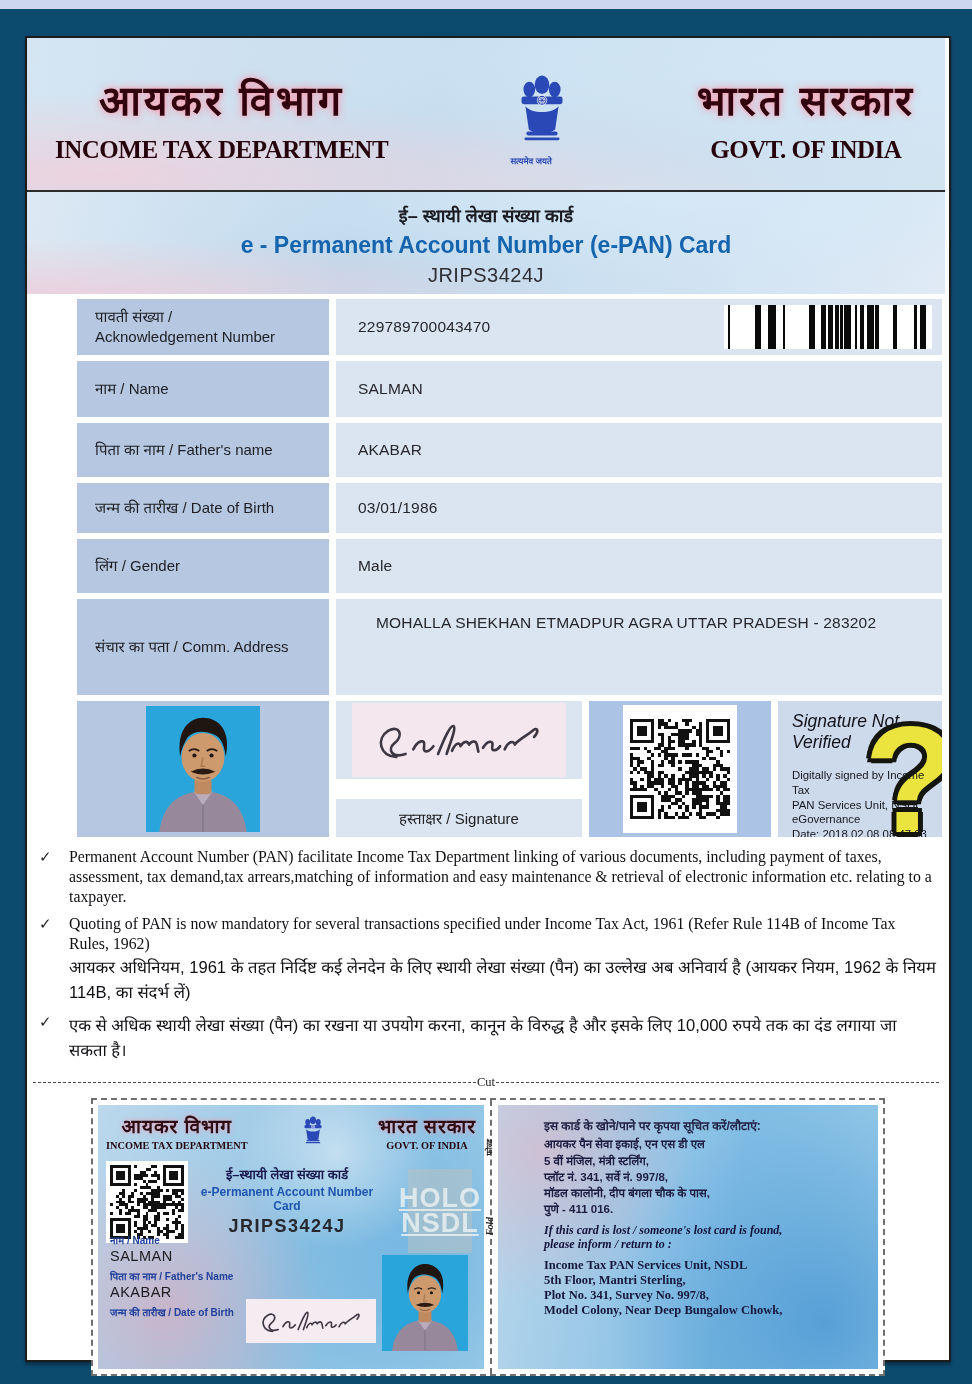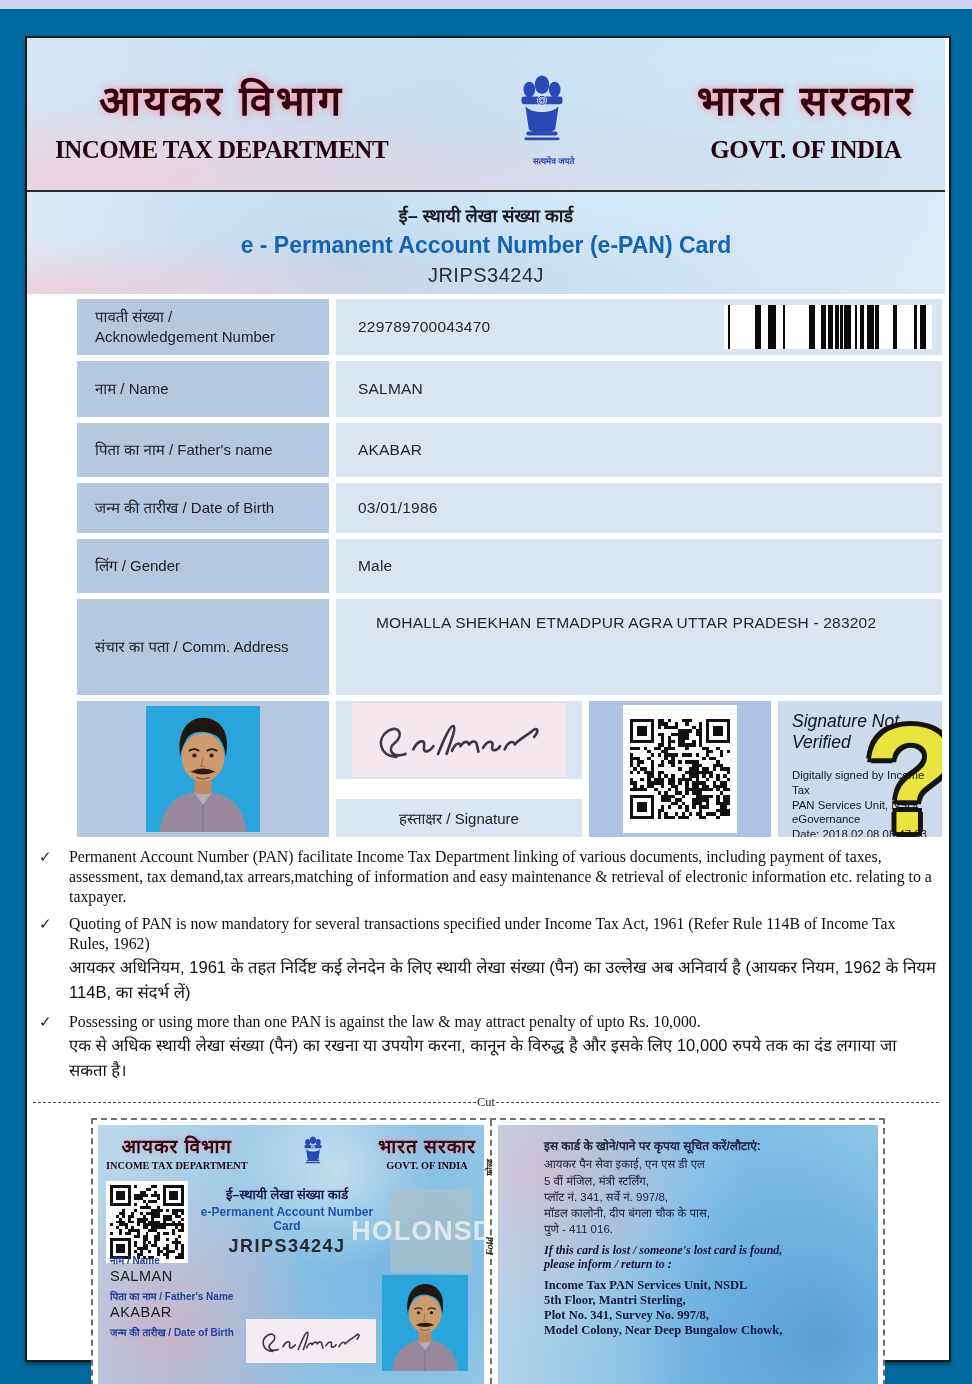--- a/index.html
+++ b/index.html
@@ -1,35 +1,35 @@
 <!DOCTYPE html>
 <html><head>
 <meta charset="utf-8">
 <style>
   html,body{margin:0;padding:0;}
   body{width:972px;height:1384px;background:#f6f6fb;font-family:"Liberation Sans",sans-serif;}
-  .page{position:relative;width:972px;height:1384px;overflow:hidden;background:#0369a1;}
+  .page{position:relative;width:972px;height:1384px;overflow:hidden;background:#0c4a6e;}
   .top-strip{position:absolute;top:0;left:0;right:0;height:9px;background:#ccd7ef;}
   .frame{position:absolute;left:25px;top:36px;width:922px;height:1322px;background:#fff;
          border:2px solid #1c1c1c;box-shadow:0 3px 3px rgba(0,0,0,.35);box-sizing:content-box;}
 
   
   .doc-header{position:absolute;top:0;left:0;width:918px;height:152px;box-sizing:border-box;
     display:flex;align-items:center;justify-content:space-between;padding:6px 30px 0 28px;
     background:
       radial-gradient(ellipse at 8% 90%, rgba(243,205,215,.75), rgba(243,205,215,0) 42%),
       radial-gradient(ellipse at 88% 15%, rgba(210,231,246,.9), rgba(210,231,246,0) 55%),
       radial-gradient(ellipse at 55% 110%, rgba(236,218,228,.5), rgba(236,218,228,0) 40%),
       linear-gradient(100deg,#d5e5f2,#c6dcee 45%,#d3e4f1);}
   .hblock{text-align:center;}
   .h-hi{font-size:41px;font-weight:bold;color:#30030f;letter-spacing:3px;
         text-shadow:0 0 9px rgba(255,145,165,.95),0 0 3px rgba(255,180,190,.8);}
   .h-en{font-family:"Liberation Serif",serif;font-weight:bold;font-size:25px;color:#26020c;
         margin-top:9px;letter-spacing:-.5px;}
-  .emblem-wrap{text-align:right;padding-top:4px;}
+  .emblem-wrap{text-align:left;padding-top:4px;}
   .emblem-wrap .emb svg{width:64px;height:82px;}
   .emblem-motto{font-size:8.5px;color:#2b49b6;margin-top:-3px;font-weight:bold;}
 
   
   .banner{position:absolute;top:152px;left:0;width:918px;height:104px;box-sizing:border-box;
     border-top:2px solid #2c2c2c;text-align:center;padding-top:11px;
     background:
       radial-gradient(ellipse at 4% 100%, rgba(238,205,216,.8), rgba(238,205,216,0) 40%),
       radial-gradient(ellipse at 70% 0%, rgba(214,233,247,.9), rgba(214,233,247,0) 60%),
       linear-gradient(100deg,#dde9f4,#bed8ec 35%,#cfe2f2 70%,#dfeaf5);}
@@ -116,36 +116,36 @@
   .mh-en{font-size:10.3px;font-weight:bold;font-family:"Liberation Serif",serif;color:#24040e;margin-top:1px;}
   .mini-emblem{width:30px;text-align:center;padding-top:2px;}
   .mini-emblem .emb svg{width:26px;height:34px;}
   .mini-qr{position:absolute;left:8px;top:56px;width:82px;height:82px;background:#fff;
            display:flex;align-items:center;justify-content:center;}
   .mini-qr svg{width:74px;height:74px;}
   .mini-titles{position:absolute;left:94px;top:60px;width:190px;text-align:center;}
   .mt-hi{font-size:13px;font-weight:bold;color:#18184e;}
   .mt-en{font-size:12px;font-weight:bold;color:#1d55af;margin-top:2px;}
   .mt-pan{font-size:18px;font-weight:bold;color:#27272e;margin-top:3px;letter-spacing:1.5px;}
-  .hologram{position:absolute;right:12px;top:64px;width:82px;height:84px;background:rgba(178,193,199,.62);
-            display:flex;flex-direction:row;align-items:center;justify-content:center;
-            font-size:27px;font-weight:bold;color:rgba(226,235,238,.92);line-height:.95;letter-spacing:1px;}
+  .hologram{position:absolute;right:12px;top:64px;width:64px;height:84px;background:rgba(178,193,199,.62);
+            display:flex;flex-direction:column;align-items:center;justify-content:center;
+            font-size:27px;font-weight:bold;color:rgba(226,235,238,.92);line-height:.95;letter-spacing:1px;text-decoration:underline;}
   .mini-fields{position:absolute;left:12px;top:128px;width:140px;}
   .mf{margin-bottom:5px;}
   .mf-l{font-size:10px;font-weight:bold;color:#21409c;}
   .mf-v{font-size:14.5px;color:#1b1b20;letter-spacing:.5px;margin-top:1px;}
   .mini-sig{position:absolute;left:148px;top:194px;width:130px;text-align:center;}
   .mini-sig-pad{height:44px;background:#f5ecf1;display:flex;align-items:center;justify-content:center;}
   .mini-sig-pad svg{width:118px;height:38px;}
   .mini-photo{position:absolute;right:16px;top:150px;width:86px;height:96px;}
   .mini-photo svg{width:100%;height:100%;}
 
   .back-body{position:absolute;left:46px;top:12px;right:12px;color:#171736;}
   .bb-hi-title{font-size:12px;font-weight:bold;color:#232347;}
-  .bb-hi{font-size:11.5px;font-weight:normal;line-height:1.4;margin-top:2px;color:#1c1c40;}
+  .bb-hi{font-size:11.5px;font-weight:bold;line-height:1.4;margin-top:2px;color:#1c1c40;}
   .bb-en-notice{font-family:"Liberation Serif",serif;font-style:italic;font-weight:bold;font-size:12px;
                 margin-top:6px;line-height:1.2;color:#12123a;}
   .bb-en{font-family:"Liberation Serif",serif;font-weight:bold;font-size:12.5px;line-height:1.22;
          margin-top:6px;color:#17173c;}
 </style>
 </head>
 <body>
 
 <div class="page">
   <div class="top-strip"></div>
@@ -639,21 +639,20 @@
         <div class="note">
           <div class="note-check">✓</div>
           <div class="note-body">
             <div class="note-en">Quoting of PAN is now mandatory for several transactions specified under Income Tax Act, 1961 (Refer Rule 114B of Income Tax Rules, 1962)</div>
             <div class="note-hi">आयकर अधिनियम, 1961 के तहत निर्दिष्ट कई लेनदेन के लिए स्थायी लेखा संख्या (पैन) का उल्लेख अब अनिवार्य है  (आयकर नियम, 1962 के नियम 114B, का संदर्भ लें)</div>
           </div>
         </div>
         <div class="note">
           <div class="note-check">✓</div>
           <div class="note-body">
-            <div class="note-en">Possessing or using more than one PAN is against the law &amp;  may attract penalty of upto Rs. 10,000.</div>
             <div class="note-hi">एक से अधिक स्थायी लेखा संख्या (पैन) का रखना या उपयोग करना, कानून के विरुद्ध है और इसके लिए 10,000 रुपये तक का दंड लगाया जा सकता है।</div>
           </div>
         </div>
       </div>
 
       <div class="cutline">
         <div class="cut-dash"></div>
         <div class="cut-text">Cut</div>
         <div class="cut-dash"></div>
       </div>

